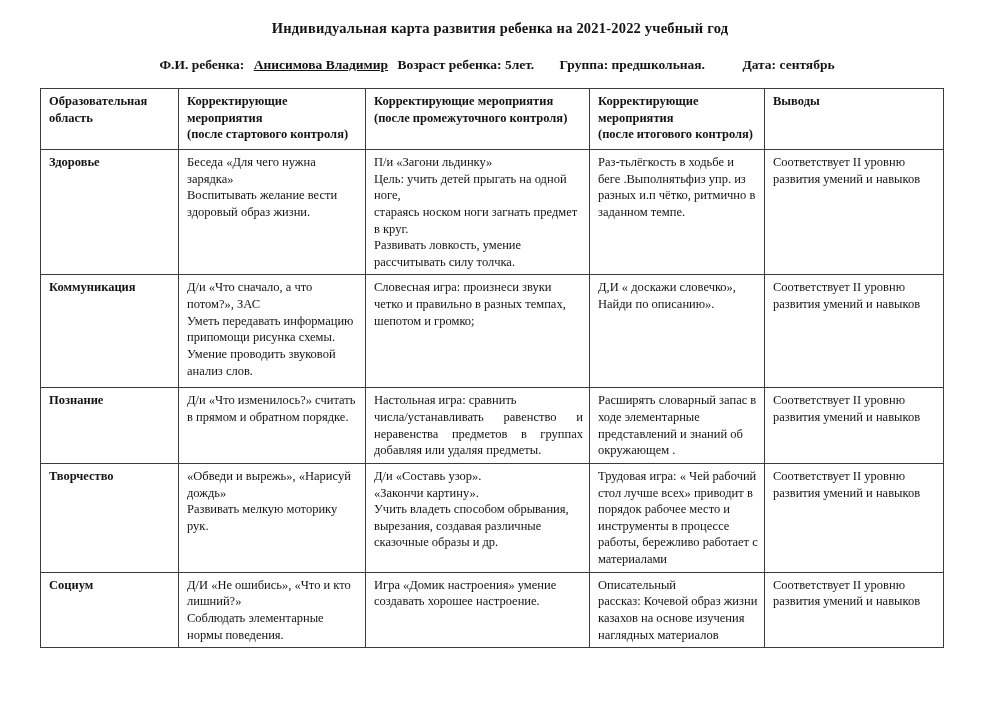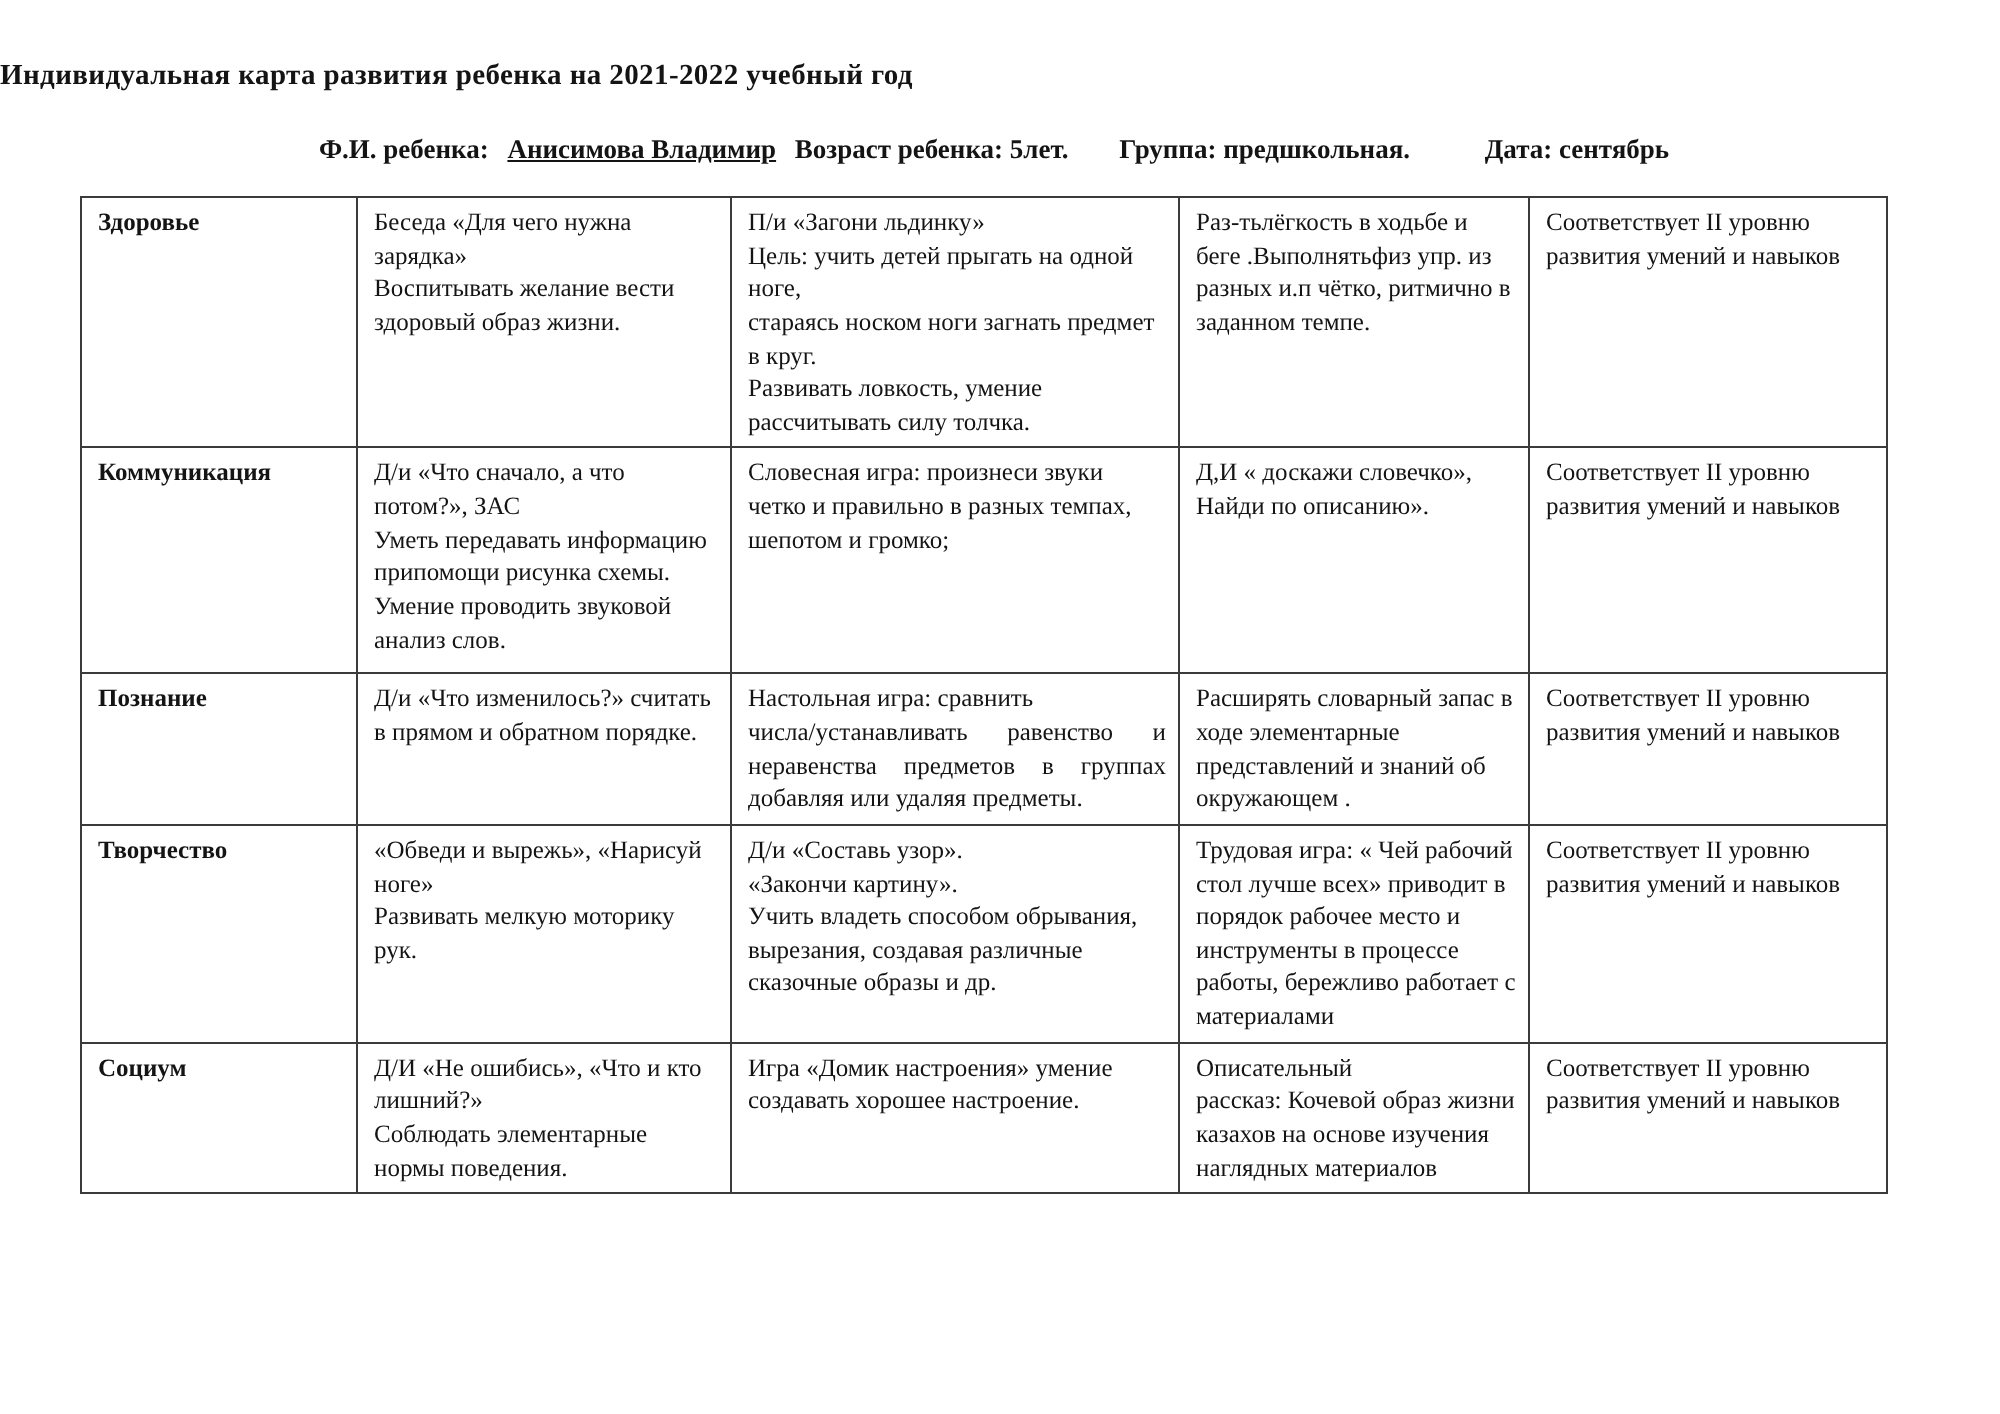--- a/index.html
+++ b/index.html
@@ -5,21 +5,22 @@
   html,body{margin:0;padding:0;background:#e9e9e9;}
   .page{
     position:relative;
     width:1000px;height:707px;
     background:#ffffff;
     font-family:"Liberation Serif", serif;
     color:#141414;
     overflow:hidden;
   }
   .doc-title{
-    padding-top:30px;
+    padding-top:20px;
+    text-align:center;
     font-size:14.5px;
     font-weight:bold;
     letter-spacing:0.2px;
   }
   .info-line{
     margin-top:20px;
     text-align:center;
     font-size:13.5px;
     font-weight:bold;
     white-space:nowrap;
@@ -70,20 +71,31 @@
 
   <table class="dev-table">
     <colgroup>
       <col style="width:138px">
       <col style="width:187px">
       <col style="width:224px">
       <col style="width:175px">
       <col style="width:179px">
     </colgroup>
     <tbody>
+      <tr class="rh">
+        <td class="head">Образовательная область</td>
+        <td class="head">Корректирующие
+мероприятия
+(после стартового контроля)</td>
+        <td class="head">Корректирующие мероприятия (после промежуточного контроля)</td>
+        <td class="head">Корректирующие
+мероприятия
+(после итогового контроля)</td>
+        <td class="head">Выводы</td>
+      </tr>
 
       <tr class="r1">
         <td class="area">Здоровье</td>
         <td>Беседа «Для чего нужна зарядка»
 Воспитывать желание вести здоровый образ жизни.</td>
         <td>П/и «Загони льдинку»
 Цель: учить детей прыгать на одной ноге,
 стараясь носком ноги загнать предмет в круг.
 Развивать ловкость, умение
 рассчитывать силу толчка.</td>
@@ -105,21 +117,21 @@
         <td class="area">Познание</td>
         <td>Д/и «Что изменилось?» считать в прямом и обратном порядке.</td>
         <td class="justify">Настольная игра: сравнить
 числа/устанавливать равенство и неравенства предметов в группах добавляя или удаляя предметы.</td>
         <td>Расширять словарный запас в ходе элементарные представлений и знаний об окружающем .</td>
         <td>Соответствует II уровню развития умений и навыков</td>
       </tr>
 
       <tr class="r4">
         <td class="area">Творчество</td>
-        <td>«Обведи и вырежь», «Нарисуй ноге»
+        <td>«Обведи и вырежь», «Нарисуй дождь»
 Развивать мелкую моторику рук.</td>
         <td>Д/и «Составь узор».
 «Закончи картину».
 Учить владеть способом обрывания, вырезания, создавая различные сказочные образы и др.</td>
         <td>Трудовая игра: « Чей рабочий стол лучше всех» приводит в порядок рабочее место и инструменты в процессе работы, бережливо работает с материалами</td>
         <td>Соответствует II уровню развития умений и навыков</td>
       </tr>
 
       <tr class="r5">
         <td class="area">Социум</td>

